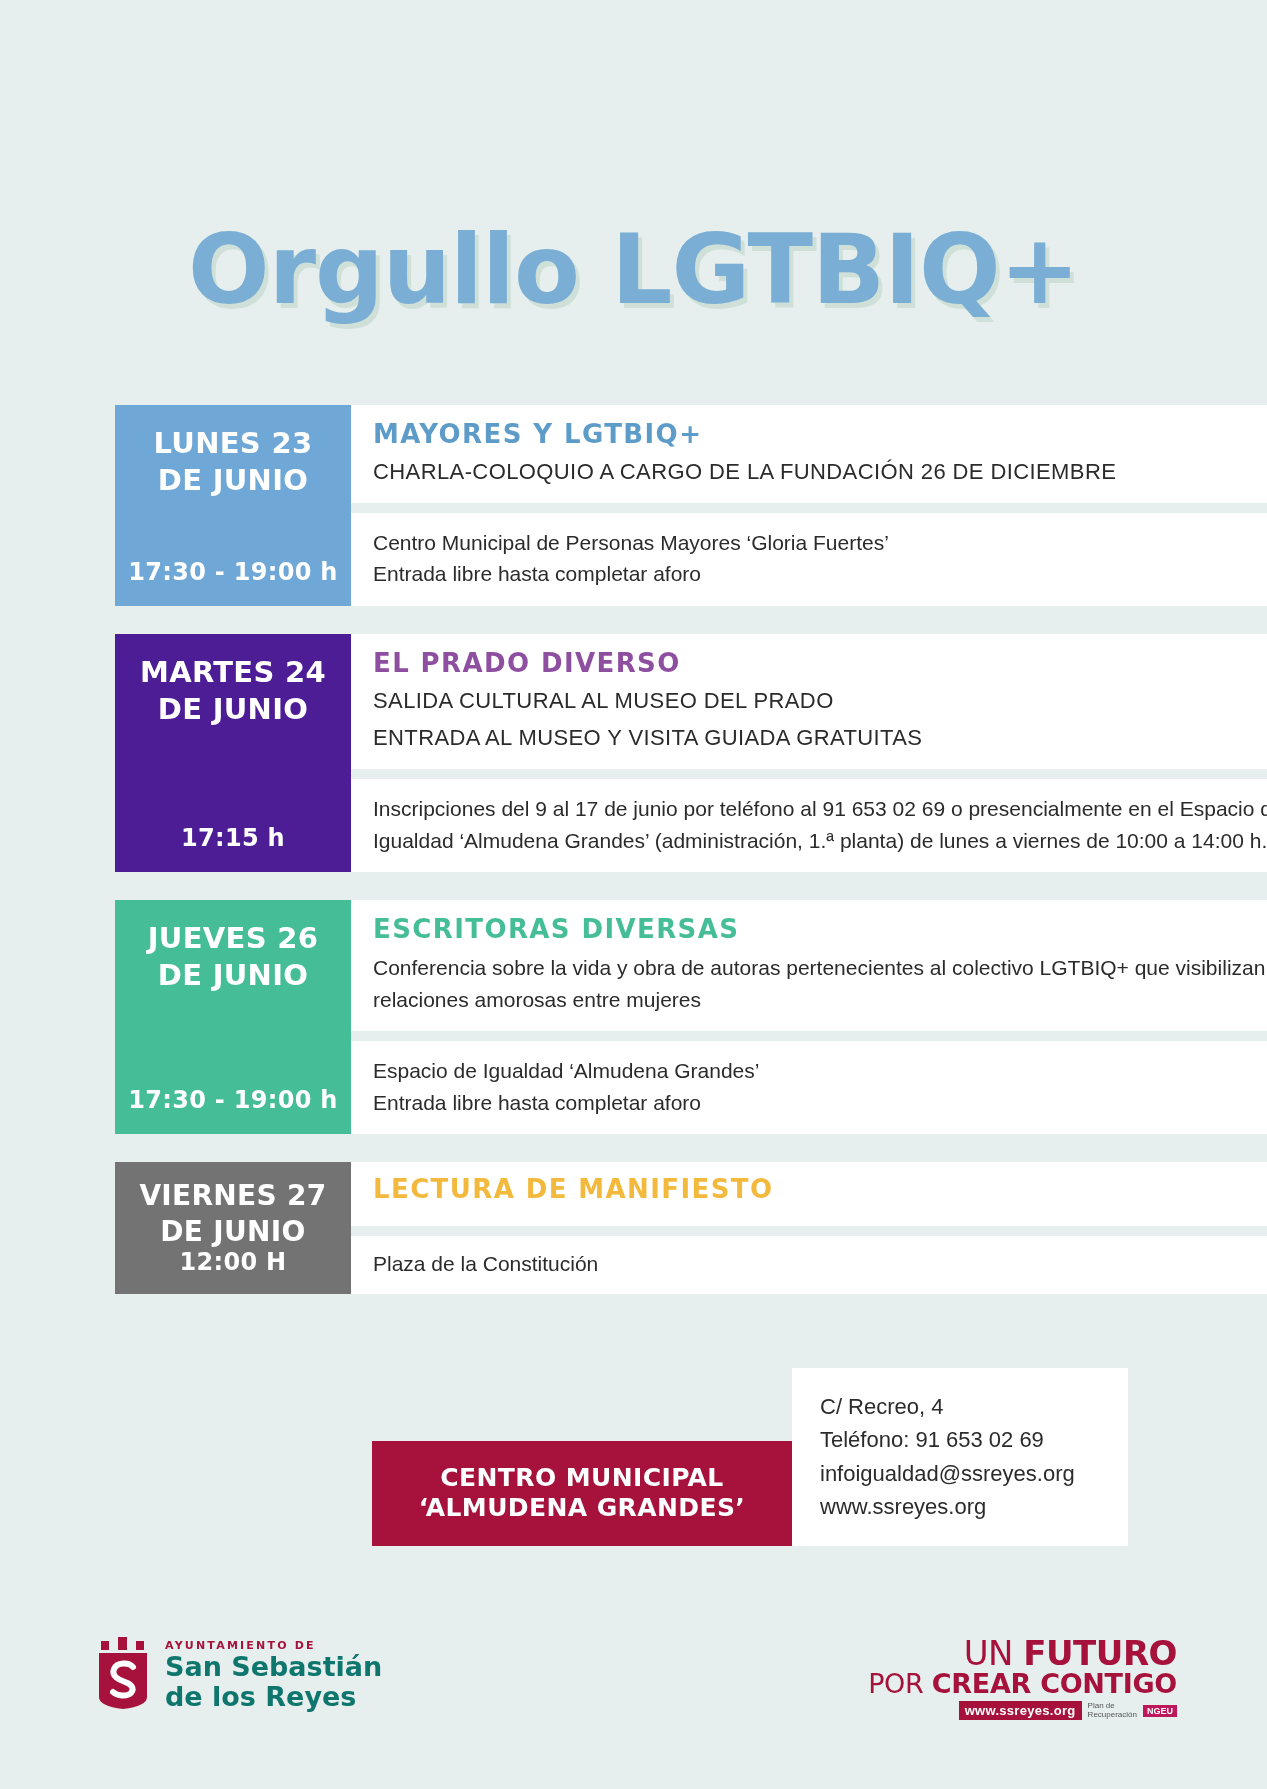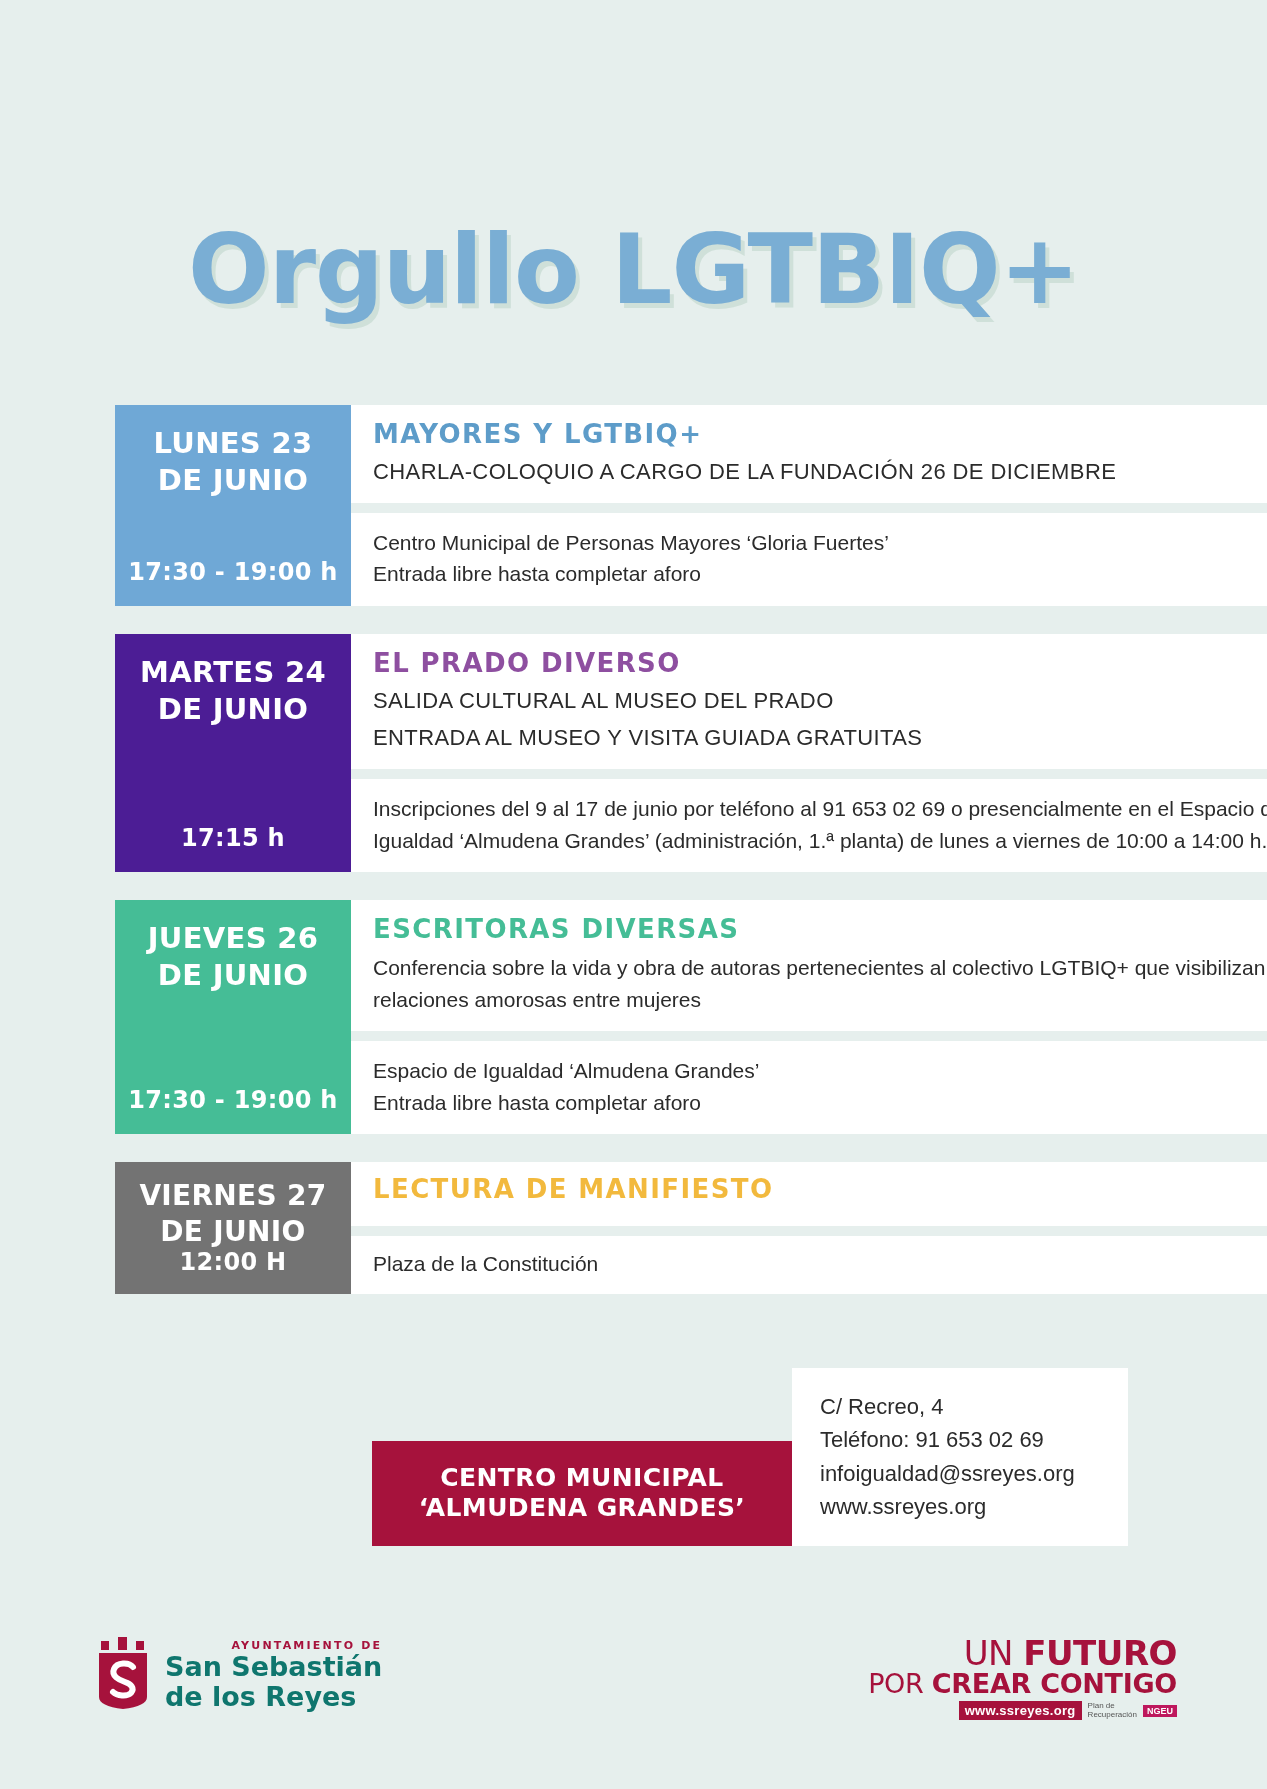--- a/index.html
+++ b/index.html
@@ -186,21 +186,20 @@
     height: 72px;
     position: relative;
   }
   .logo-left .l-top {
     font-size: 11px;
     letter-spacing: 2.2px;
     color: #a6123c;
     font-family: "DejaVu Sans", sans-serif;
     font-weight: 700;
     margin: 2px 0 0;
-    text-align: right;
   }
   .logo-left .l-main {
     font-family: "DejaVu Sans", sans-serif;
     font-weight: 900;
     color: #0f766e;
     font-size: 27px;
     line-height: 1.1;
   }
 
   .logo-right {

